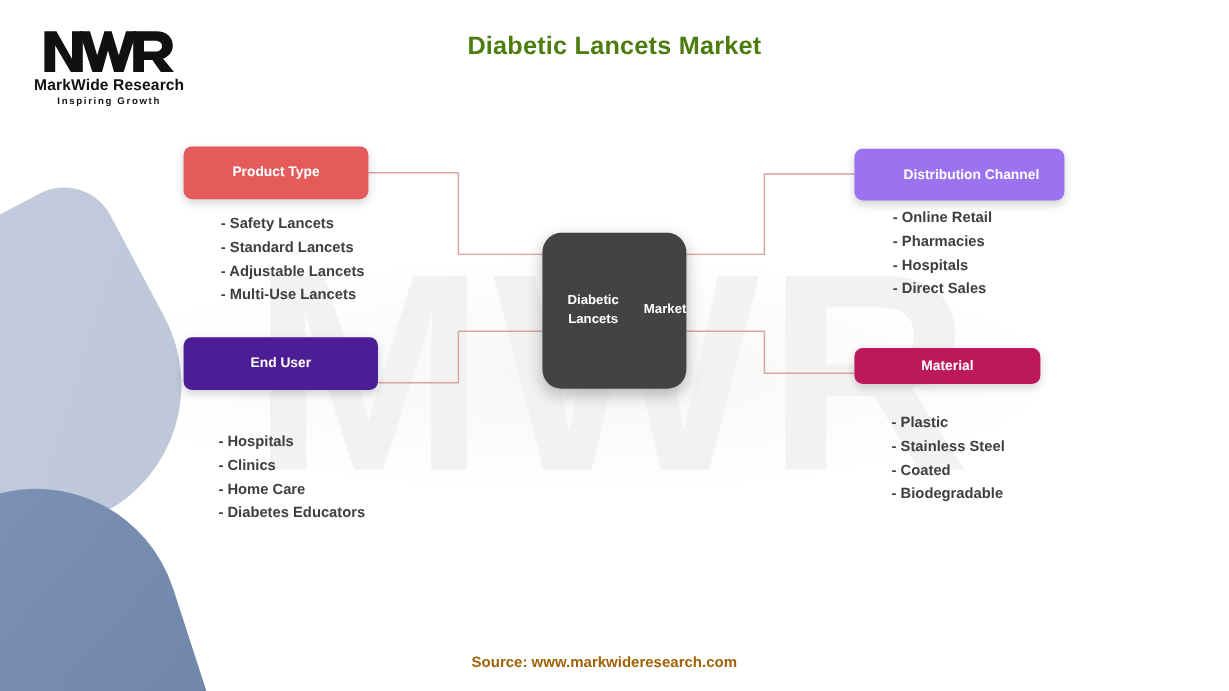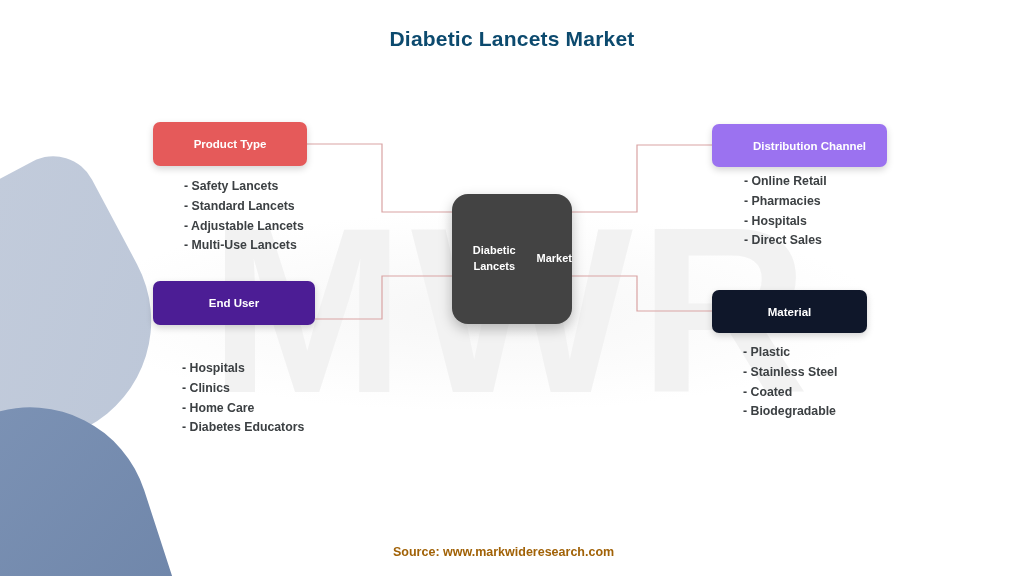--- a/index.html
+++ b/index.html
@@ -95,21 +95,21 @@
 
   
   .title {
     position: absolute;
     left: 0;
     right: 0;
     top: 27px;
     text-align: center;
     font-size: 21px;
     font-weight: bold;
-    color: #0c4a6e;
+    color: #4d7c0f;
     letter-spacing: .2px;
   }
 
   
   .wires {
     position: absolute;
     inset: 0;
   }
 
   
@@ -163,20 +163,29 @@
 
 <div id="canvas">
 
   <div class="bg-layer">
     <div class="wm-soft"></div>
     <div class="watermark">MWR</div>
     <div class="blob-light"></div>
     <div class="blob-dark"></div>
   </div>
 
+  <div class="logo">
+    <svg class="logo-mark" width="112" height="40" viewBox="0 0 112 40">
+      <path d="M2 38 L2 4 L12 4 L25 27 L25 4 L34 4 L34 38 L24 38 L11 16 L11 38 Z" fill="#111111"></path>
+      <path d="M31 4 L40 4 L46 24 L52 4 L58 4 L64 24 L70 4 L79 4 L68 38 L60 38 L55 20 L50 38 L42 38 Z" fill="#111111"></path>
+      <path d="M76 38 L76 4 L95 4 C104 4 109 9 109 16 C109 21 106 25 101 27 L110 38 L99 38 L92 28 L85 28 L85 38 Z M85 12 L85 21 L94 21 C98 21 100 19 100 16.5 C100 14 98 12 94 12 Z" fill="#111111"></path>
+    </svg>
+    <div class="logo-name">MarkWide Research</div>
+    <div class="logo-tag">Inspiring Growth</div>
+  </div>
 
   <div class="title">Diabetic Lancets Market</div>
 
   <svg class="wires" width="1024" height="576">
     <g fill="none" stroke="#d9a3a3" stroke-width="1.2" id="wire-group">
       <polyline points="307,144 382,144 382,212 452,212"></polyline>
       <polyline points="572,212 637,212 637,145 712,145"></polyline>
       <polyline points="315,319 382,319 382,276 452,276"></polyline>
       <polyline points="572,276 637,276 637,311 712,311"></polyline>
     </g>
@@ -210,21 +219,21 @@
   <div class="node" style="left:153px; top:281px; width:162px; height:44px; background:#4c1d95;">
     <span>End User</span>
   </div>
   <div class="bullets" style="left:182px; top:359px;">
     <div>- Hospitals</div>
     <div>- Clinics</div>
     <div>- Home Care</div>
     <div>- Diabetes Educators</div>
   </div>
 
-  <div class="node" style="left:712px; top:290px; width:155px; height:43px; background:#0f172a;">
+  <div class="node" style="left:712px; top:290px; width:155px; height:30px; background:#be185d;">
     <span>Material</span>
   </div>
   <div class="bullets" style="left:743px; top:343px;">
     <div>- Plastic</div>
     <div>- Stainless Steel</div>
     <div>- Coated</div>
     <div>- Biodegradable</div>
   </div>
 
   <div class="source">Source: www.markwideresearch.com</div>

